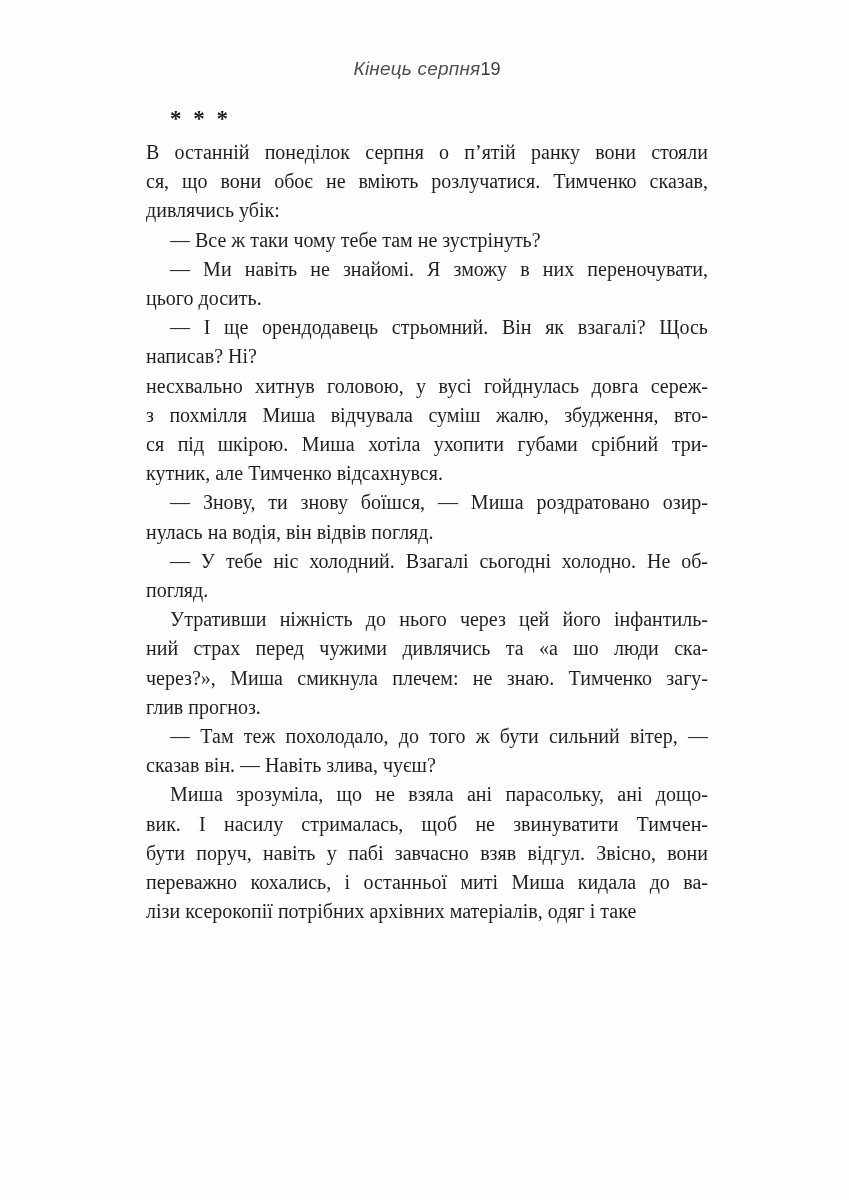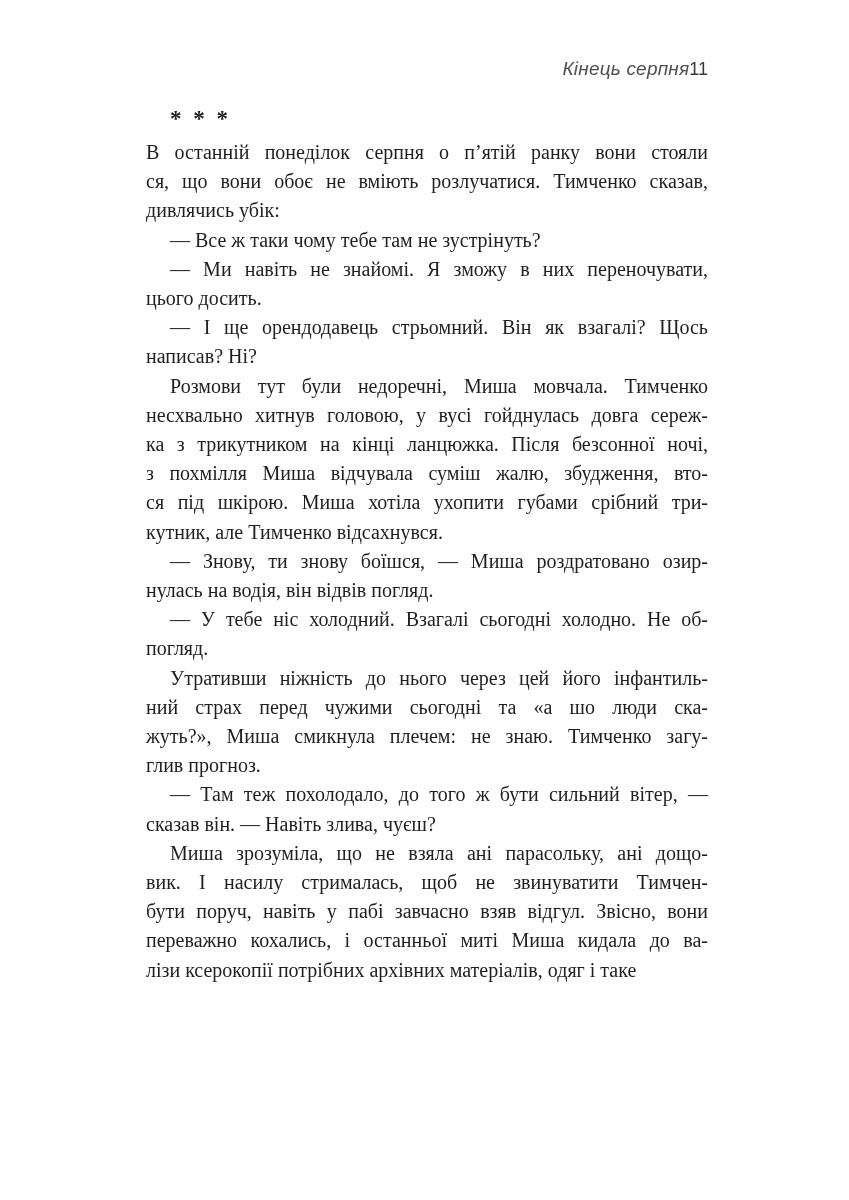--- a/index.html
+++ b/index.html
@@ -15,21 +15,21 @@
     background: #fefefe;
     overflow: hidden;
     font-family: "Liberation Serif", serif;
   }
   .header-row {
     position: absolute;
     left: 146px;
     top: 58px;
     width: 562px;
     display: flex;
-    justify-content: flex-end;
+    justify-content: center;
     align-items: baseline;
   }
   .running-head {
     font-family: "Liberation Sans", sans-serif;
     font-style: italic;
     font-size: 19px;
     letter-spacing: 0.2px;
     color: #4f4f4f;
   }
   .page-number {
@@ -69,47 +69,45 @@
   .line.indent {
     text-indent: 24px;
   }
 </style>
 </head>
 <body>
 
 <div class="page">
   <div class="header-row">
     <span class="running-head">Кінець серпня</span>
-    <span class="page-number">11</span>
+    <span class="page-number">19</span>
   </div>
 
   <div class="section-break">* * *</div>
 
   <div class="body-text" id="body-text">
       <div class="line">В останній понеділок серпня о п’ятій ранку вони стояли</div>
       <div class="line">ся, що вони обоє не вміють розлучатися. Тимченко сказав,</div>
       <div class="line para-end">дивлячись убік:</div>
       <div class="line para-end indent">— Все ж таки чому тебе там не зустрінуть?</div>
       <div class="line indent">— Ми навіть не знайомі. Я зможу в них переночувати,</div>
       <div class="line para-end">цього досить.</div>
       <div class="line indent">— І ще орендодавець стрьомний. Він як взагалі? Щось</div>
       <div class="line para-end">написав? Ні?</div>
-      <div class="line indent">Розмови тут були недоречні, Миша мовчала. Тимченко</div>
       <div class="line">несхвально хитнув головою, у вусі гойднулась довга сереж-</div>
-      <div class="line">ка з трикутником на кінці ланцюжка. Після безсонної ночі,</div>
       <div class="line">з похмілля Миша відчувала суміш жалю, збудження, вто-</div>
       <div class="line">ся під шкірою. Миша хотіла ухопити губами срібний три-</div>
       <div class="line para-end">кутник, але Тимченко відсахнувся.</div>
       <div class="line indent">— Знову, ти знову боїшся, — Миша роздратовано озир-</div>
       <div class="line para-end">нулась на водія, він відвів погляд.</div>
       <div class="line indent">— У тебе ніс холодний. Взагалі сьогодні холодно. Не об-</div>
       <div class="line para-end">погляд.</div>
       <div class="line indent">Утративши ніжність до нього через цей його інфантиль-</div>
-      <div class="line">ний страх перед чужими сьогодні та «а шо люди ска-</div>
-      <div class="line">жуть?», Миша смикнула плечем: не знаю. Тимченко загу-</div>
+      <div class="line">ний страх перед чужими дивлячись та «а шо люди ска-</div>
+      <div class="line">через?», Миша смикнула плечем: не знаю. Тимченко загу-</div>
       <div class="line para-end">глив прогноз.</div>
       <div class="line indent">— Там теж похолодало, до того ж бути сильний вітер, —</div>
       <div class="line para-end">сказав він. — Навіть злива, чуєш?</div>
       <div class="line indent">Миша зрозуміла, що не взяла ані парасольку, ані дощо-</div>
       <div class="line">вик. І насилу стрималась, щоб не звинуватити Тимчен-</div>
       <div class="line">бути поруч, навіть у пабі завчасно взяв відгул. Звісно, вони</div>
       <div class="line">переважно кохались, і останньої миті Миша кидала до ва-</div>
       <div class="line para-end">лізи ксерокопії потрібних архівних матеріалів, одяг і таке</div>
     </div>
 </div>

